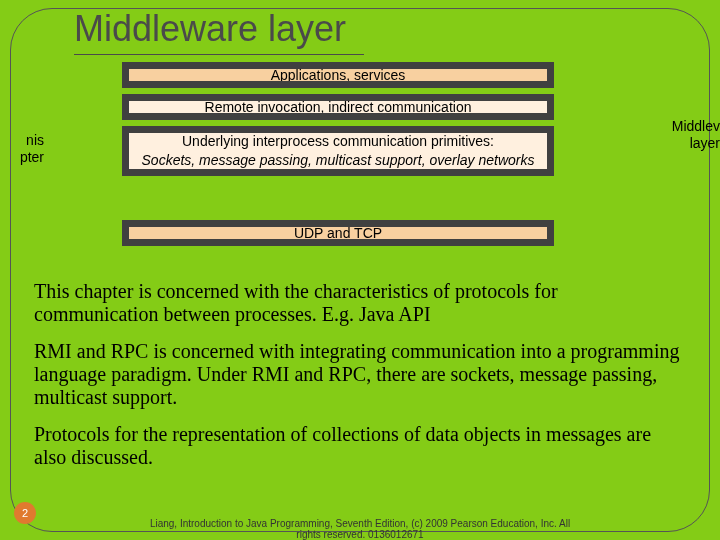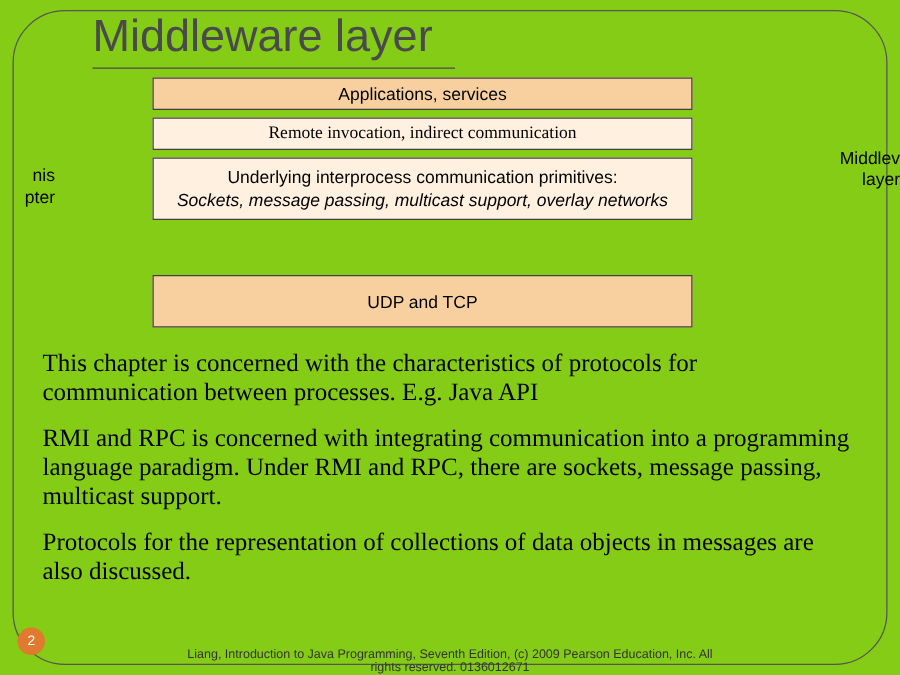--- a/index.html
+++ b/index.html
@@ -4,27 +4,27 @@
 <style>
   * { margin: 0; padding: 0; box-sizing: border-box; }
   html, body { width: 720px; height: 540px; font-family: "Times New Roman", Times, serif; background: #fff; color: #000; }
   .slide { position: relative; width: 720px; height: 540px; background: #84cc16; overflow: hidden; }
   .frame { position: absolute; top: 8px; left: 10px; right: 10px; bottom: 8px; border: 1px solid #555; border-radius: 42px; pointer-events: none; }
   .title { position: absolute; top: 8px; left: 74px; font-family: Arial, Helvetica, sans-serif; font-size: 36px; color: #4a4a4a; }
   .title-underline { position: absolute; top: 54px; left: 74px; width: 290px; height: 1px; background: #4a4a4a; }
 
   .diagram { position: absolute; top: 62px; left: 0; width: 720px; height: 204px; }
   .stack { position: absolute; left: 122px; top: 0; width: 432px; }
-  .box { border: 1px solid #404040; background: #f8d0a0; font-family: Arial, Helvetica, sans-serif; text-align: center; overflow: hidden; display: flex; flex-direction: column; justify-content: center; }
+  .box { border: 7px solid #404040; background: #f8d0a0; font-family: Arial, Helvetica, sans-serif; text-align: center; overflow: hidden; display: flex; flex-direction: column; justify-content: center; }
   .box-apps { height: 26px; font-size: 14px; }
-  .box-remote { margin-top: 6px; height: 26px; font-size: 14px; background: #fff0df; font-family: Liberation Serif, serif; }
+  .box-remote { margin-top: 6px; height: 26px; font-size: 14px; background: #fff0df; }
   .box-ipc { margin-top: 6px; height: 50px; font-size: 14px; background: #fff0df; padding: 12px 6px; line-height: 1.35; }
   .box-ipc .line1 { display: block; }
   .box-ipc .line2 { display: block; font-style: italic; }
-  .box-udp { margin-top: 44px; height: 42px; font-size: 14px; }
+  .box-udp { margin-top: 44px; height: 26px; font-size: 14px; }
   .middle-wrap { position: absolute; left: 100px; top: 30px; width: 480px; height: 90px; border-top: 1px solid #000; border-bottom: 1px solid #000; pointer-events: none; z-index: -1; }
 
   .label-left { position: absolute; left: 4px; top: 70px; font-family: Arial, Helvetica, sans-serif; font-size: 14px; text-align: right; width: 40px; line-height: 1.2; overflow: hidden; }
   .label-right { position: absolute; right: 0; top: 56px; font-family: Arial, Helvetica, sans-serif; font-size: 14px; text-align: right; width: 56px; line-height: 1.2; overflow: hidden; }
 
   .body { position: absolute; left: 34px; top: 280px; width: 652px; font-size: 20px; line-height: 1.15; }
   .para { margin-bottom: 14px; font-family: Liberation Serif, serif; }
 
   .pagebadge { position: absolute; left: 14px; bottom: 16px; width: 22px; height: 22px; border-radius: 50%; background: #e07a2f; color: #fff; font-family: Arial, Helvetica, sans-serif; font-size: 11px; display: flex; align-items: center; justify-content: center; }
   .footer { position: absolute; left: 140px; bottom: 0; width: 440px; text-align: center; font-family: Arial, Helvetica, sans-serif; font-size: 10px; color: #333; line-height: 1.1; }

